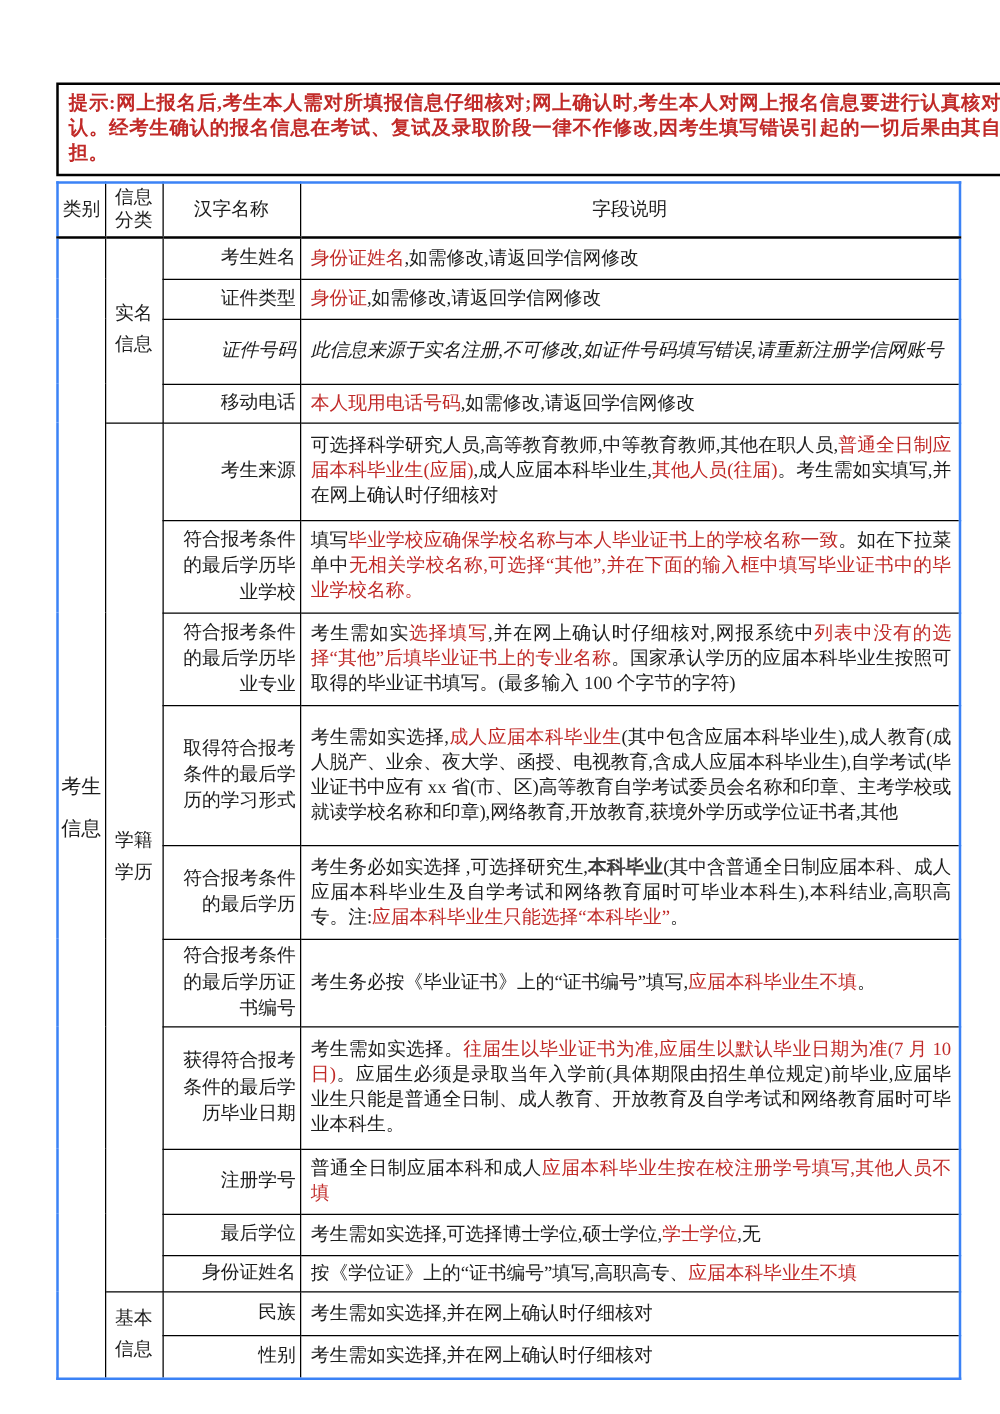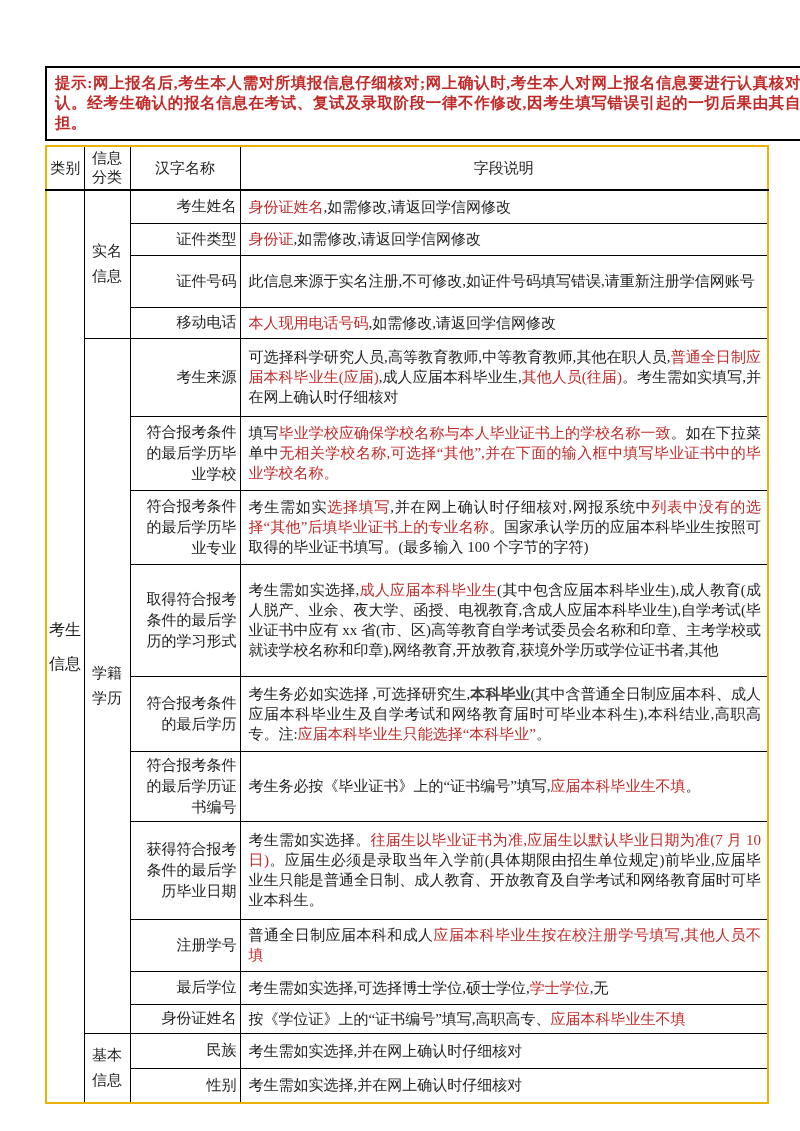--- a/index.html
+++ b/index.html
@@ -17,21 +17,21 @@
     line-height:20px;
     color:var(--accent,#c12a28);
     text-align:justify;
     letter-spacing:0.3px;
   }
   table.tbl{
     border-collapse:collapse;
     table-layout:fixed;
     width:722px;
     margin-top:4px;
-    border:2px solid #eab308;
+    border:2px solid #3b82f6;
   }
   .tbl col.c-cat{width:38px;}
   .tbl col.c-grp{width:46px;}
   .tbl col.c-name{width:110px;}
   .tbl col.c-desc{width:528px;}
   .tbl th,.tbl td{
     border:1px solid #000;
     font-size:15px;
     font-weight:normal;
     vertical-align:middle;
@@ -99,21 +99,21 @@
         <tr style="height: 33px;">
           <td rowspan="16" class="cat-cell">考生信息</td>
           <td rowspan="4" class="group-cell">实名信息</td>
           <td class="name-cell">考生姓名</td>
           <td class="desc-cell"><span class="run-red">身份证姓名</span><span>,如需修改,请返回学信网修改</span></td>
         </tr>
         <tr style="height: 32px;">
           <td class="name-cell">证件类型</td>
           <td class="desc-cell"><span class="run-red">身份证</span><span>,如需修改,请返回学信网修改</span></td>
         </tr>
-        <tr style="height: 52px;">
+        <tr style="height: 52px; font-style: italic;">
           <td class="name-cell">证件号码</td>
           <td class="desc-cell"><span>此信息来源于实名注册,不可修改,如证件号码填写错误,请重新注册学信网账号</span></td>
         </tr>
         <tr style="height: 31px;">
           <td class="name-cell">移动电话</td>
           <td class="desc-cell"><span class="run-red">本人现用电话号码</span><span>,如需修改,请返回学信网修改</span></td>
         </tr>
         <tr style="height: 78px;">
           <td rowspan="10" class="group-cell">学籍学历</td>
           <td class="name-cell">考生来源</td>

